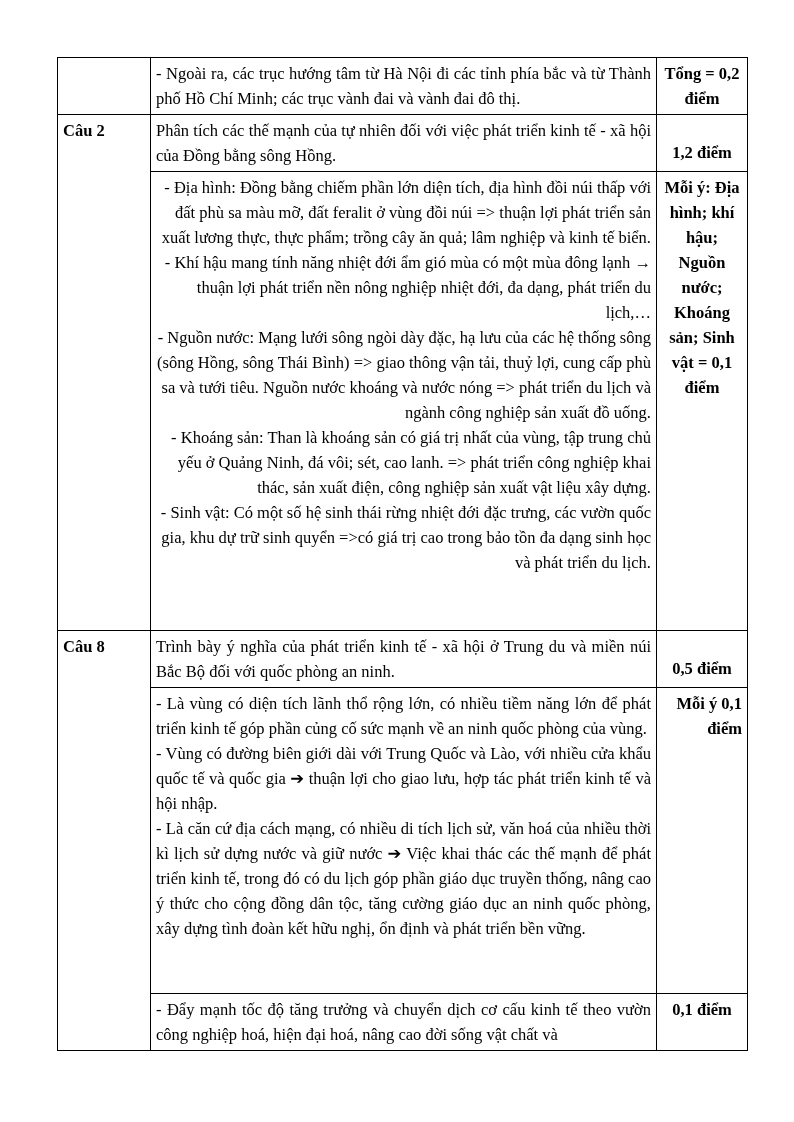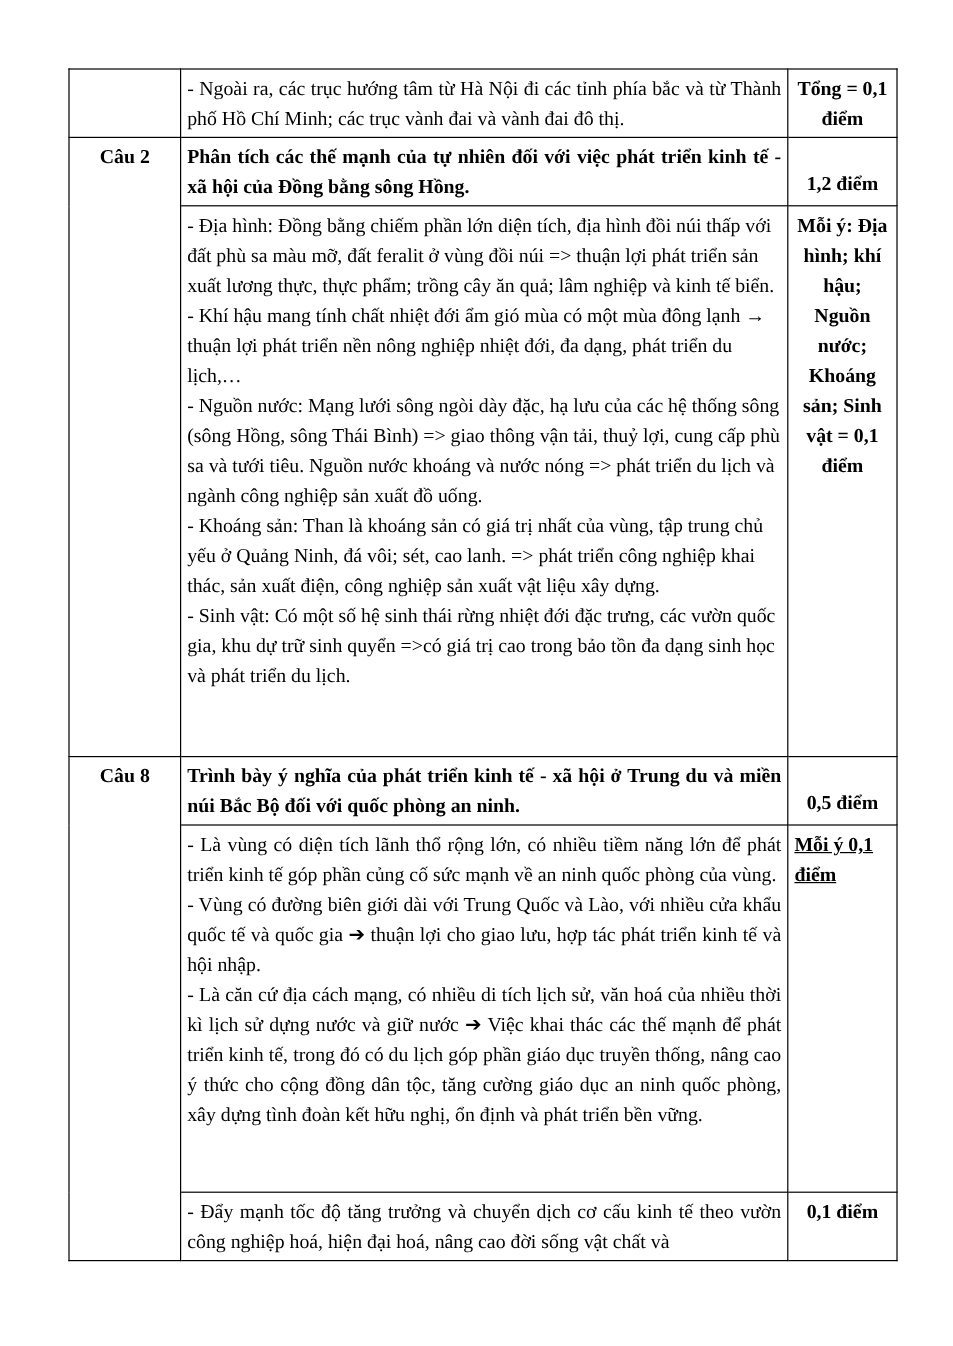--- a/index.html
+++ b/index.html
@@ -29,41 +29,41 @@
     overflow: hidden;
     padding: 3px 5px;
     font-size: 16.5px;
     line-height: 25px;
   }
   col.c-label { width: 93px; }
   col.c-content { width: 506px; }
   col.c-score { width: 91px; }
 
   td.label-cell {
-    text-align: center;
+    text-align: left;
     vertical-align: middle;
     font-weight: bold;
     margin-top: 24px;
   }
-  td.content-cell { text-align: left; }
+  td.content-cell { text-align: right; }
   td.content-cell.justify { text-align: justify; }
   td.question-cell {
-    font-weight: bold;
+    font-weight: normal;
     text-align: justify;
   }
   td.score-cell {
     font-weight: bold;
     text-align: center;
     vertical-align: middle;
   }
   td.score-cell.bottom {
     vertical-align: bottom;
     padding-bottom: 6px;
   }
-  td.score-cell.left-text { text-align: left; text-decoration: underline; }
+  td.score-cell.left-text { text-align: right; }
   td p { margin: 0; padding: 0; }
   .h-row1   { height: 55px; }
   .h-q2head { height: 56px; }
   .h-q2body { height: 459px; }
   .h-q3head { height: 55px; }
   .h-q3body { height: 306px; }
   .h-q3tail { height: 55px; }
 </style>
 </head>
 <body>
@@ -73,33 +73,33 @@
     <colgroup>
       <col class="c-label">
       <col class="c-content">
       <col class="c-score">
     </colgroup>
 
     <tbody>
         <tr class="h-row1">
       <td class="label-cell"></td>
       <td class="content-cell justify">- Ngoài ra, các trục hướng tâm từ Hà Nội đi các tỉnh phía bắc và từ Thành phố Hồ Chí Minh; các trục vành đai và vành đai đô thị.</td>
-      <td class="score-cell">Tổng = 0,1 điểm</td>
+      <td class="score-cell">Tổng = 0,2 điểm</td>
     </tr>
 
     <tr class="h-q2head">
       <td class="label-cell" rowspan="2">Câu 2</td>
       <td class="question-cell">Phân tích các thế mạnh của tự nhiên đối với việc phát triển kinh tế - xã hội của Đồng bằng sông Hồng.</td>
       <td class="score-cell bottom">1,2 điểm</td>
     </tr>
 
     <tr class="h-q2body">
       <td class="content-cell">
             <p>- Địa hình: Đồng bằng chiếm phần lớn diện tích, địa hình đồi núi thấp với đất phù sa màu mỡ, đất feralit ở vùng đồi núi  =&gt; thuận lợi phát triển sản xuất lương thực, thực phẩm; trồng cây ăn quả; lâm nghiệp và kinh tế biển.</p>
-            <p>- Khí hậu mang tính chất nhiệt đới ẩm gió mùa có một mùa đông lạnh → thuận lợi phát triển nền nông nghiệp nhiệt đới, đa dạng, phát triển du lịch,…</p>
+            <p>- Khí hậu mang tính năng nhiệt đới ẩm gió mùa có một mùa đông lạnh → thuận lợi phát triển nền nông nghiệp nhiệt đới, đa dạng, phát triển du lịch,…</p>
             <p>- Nguồn nước: Mạng lưới sông ngòi dày đặc, hạ lưu của các hệ thống sông (sông Hồng, sông Thái Bình) =&gt; giao thông vận tải, thuỷ lợi, cung cấp phù sa và tưới tiêu. Nguồn nước khoáng và nước nóng =&gt; phát triển du lịch và ngành công nghiệp sản xuất đồ uống.</p>
             <p>- Khoáng sản: Than là khoáng sản có giá trị nhất của vùng, tập trung chủ yếu ở Quảng Ninh, đá vôi; sét, cao lanh. =&gt; phát triển công nghiệp khai thác, sản xuất điện, công nghiệp sản xuất vật liệu xây dựng.</p>
             <p>- Sinh vật: Có một số hệ sinh thái rừng nhiệt đới đặc trưng, các vườn quốc gia, khu dự trữ sinh quyển =&gt;có giá trị cao trong bảo tồn đa dạng sinh học và phát triển du lịch.</p>
           </td>
       <td class="score-cell">Mỗi ý: Địa hình; khí hậu; Nguồn nước; Khoáng sản; Sinh vật = 0,1 điểm</td>
     </tr>
 
     <tr class="h-q3head">
       <td class="label-cell" rowspan="3">Câu 8</td>
       <td class="question-cell">Trình bày ý nghĩa của phát triển kinh tế - xã hội ở Trung du và miền núi Bắc Bộ đối với quốc phòng an ninh.</td>

